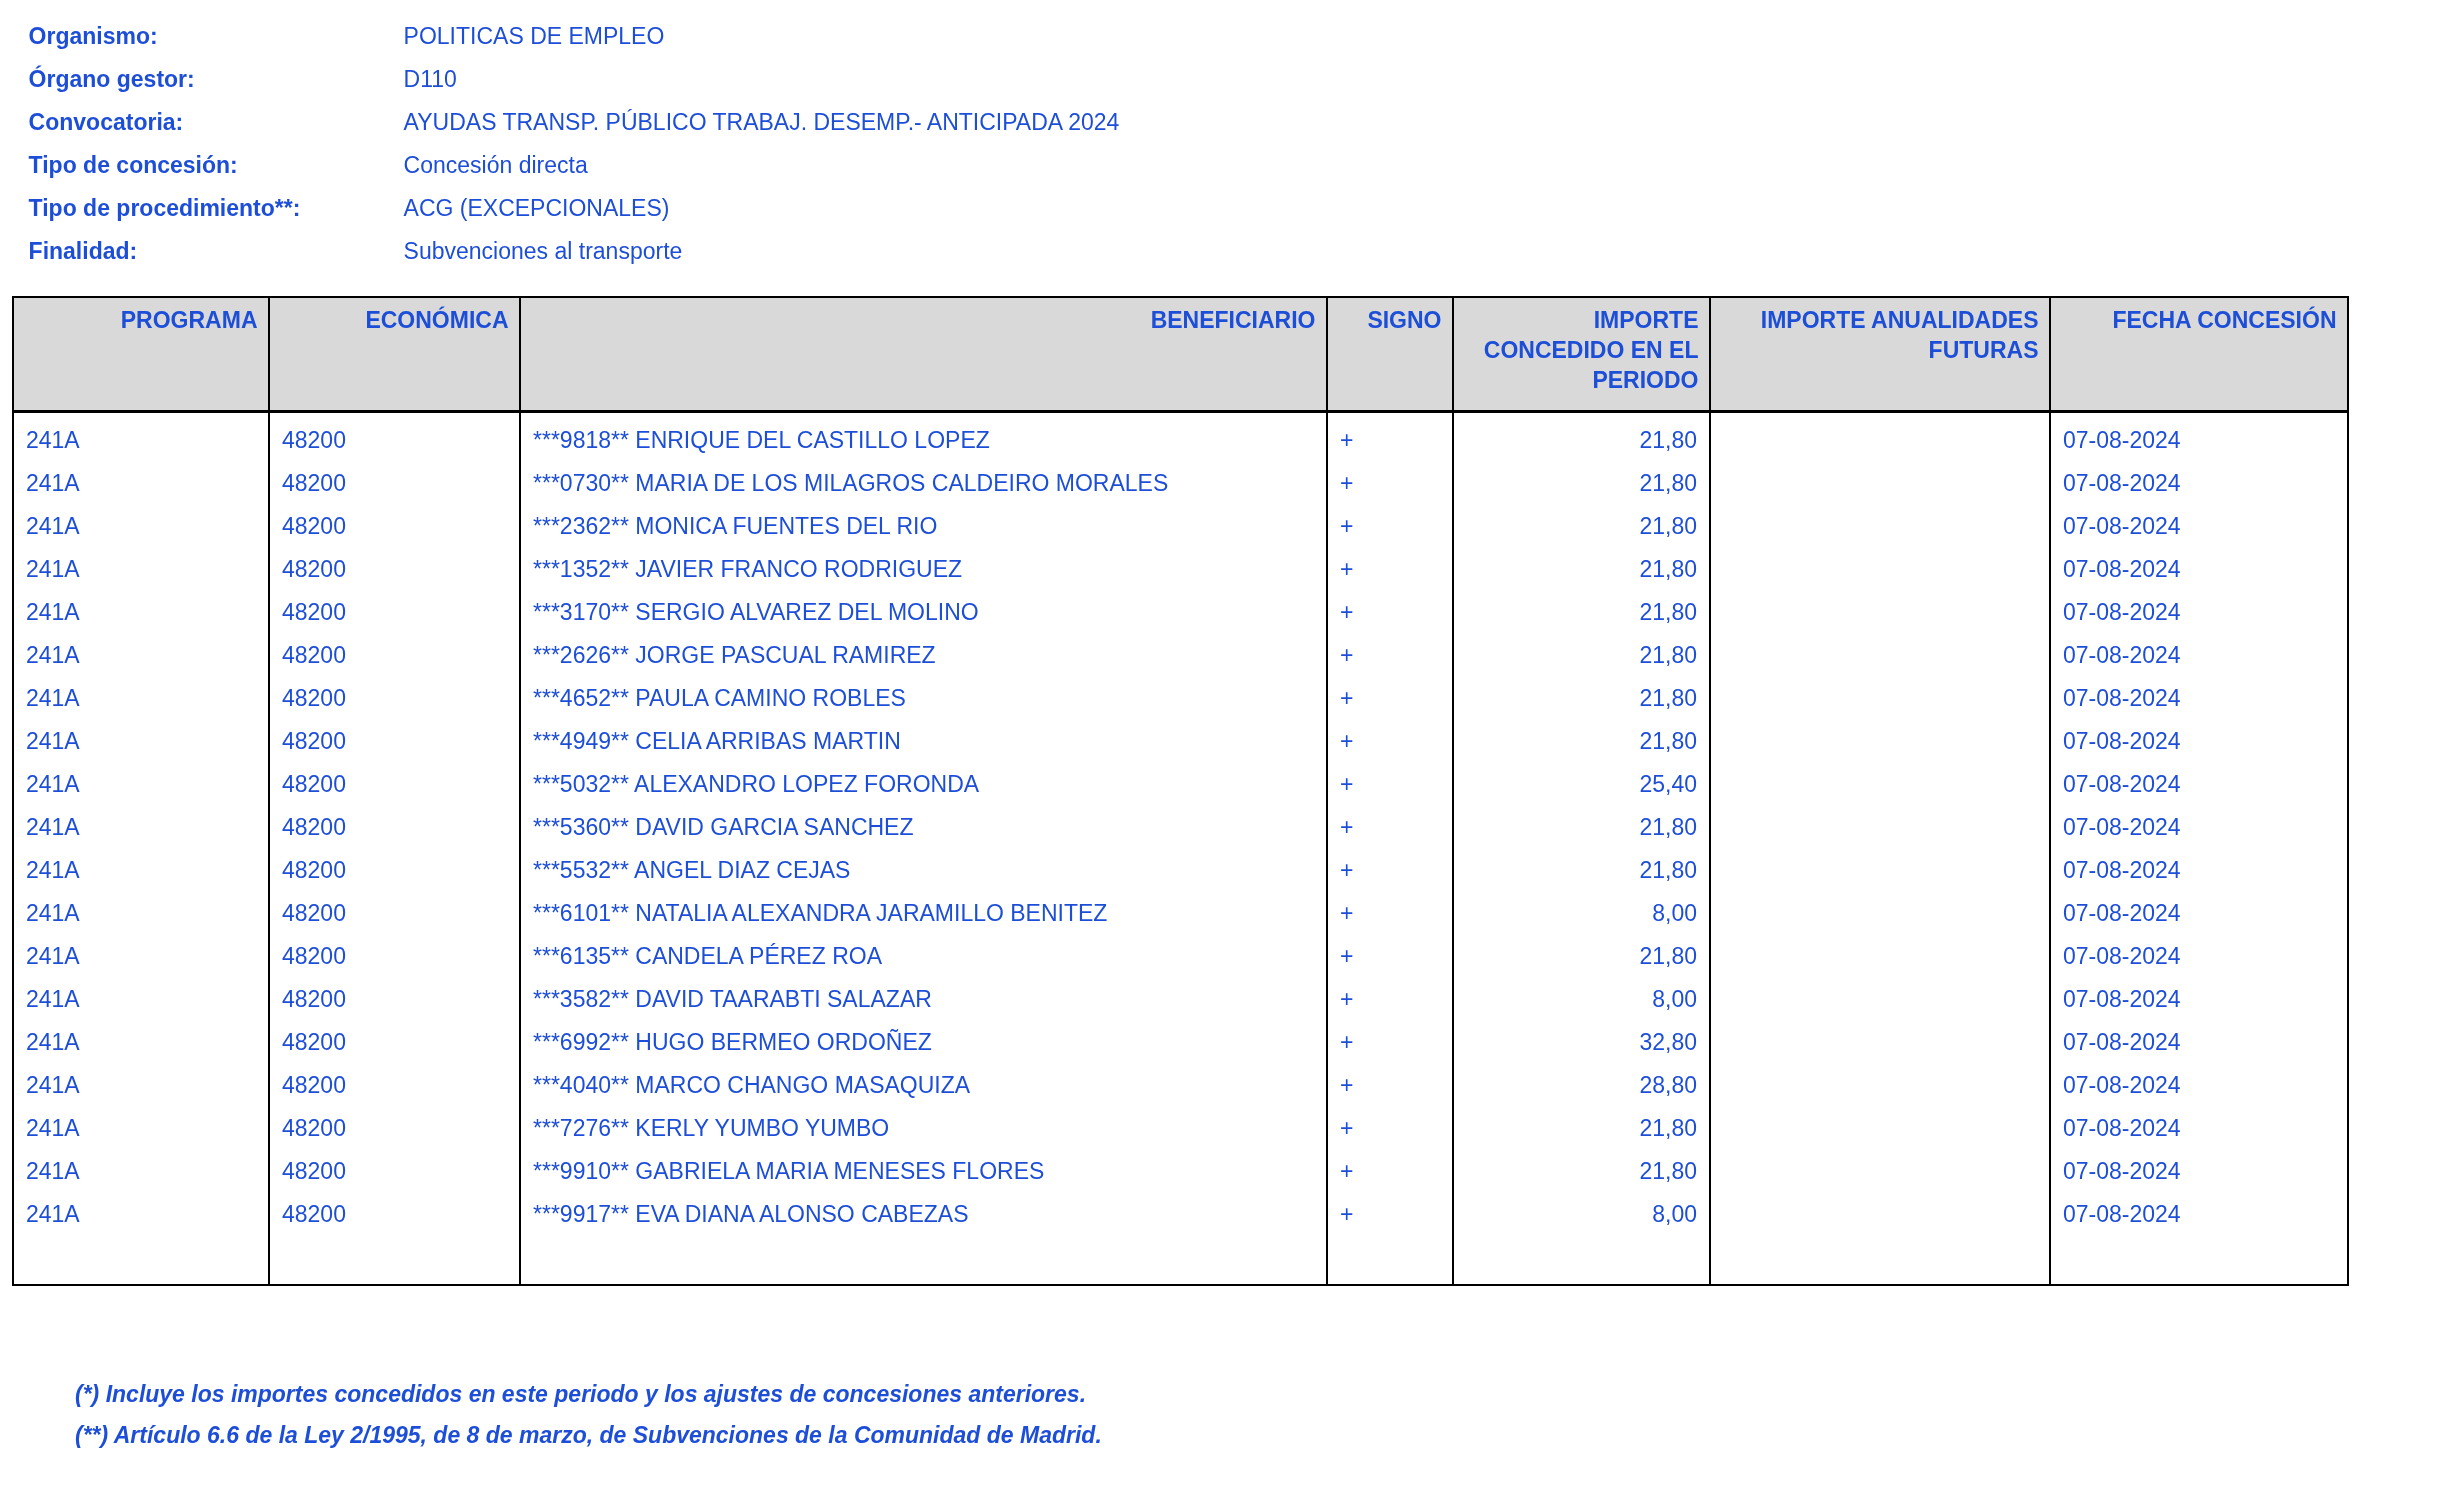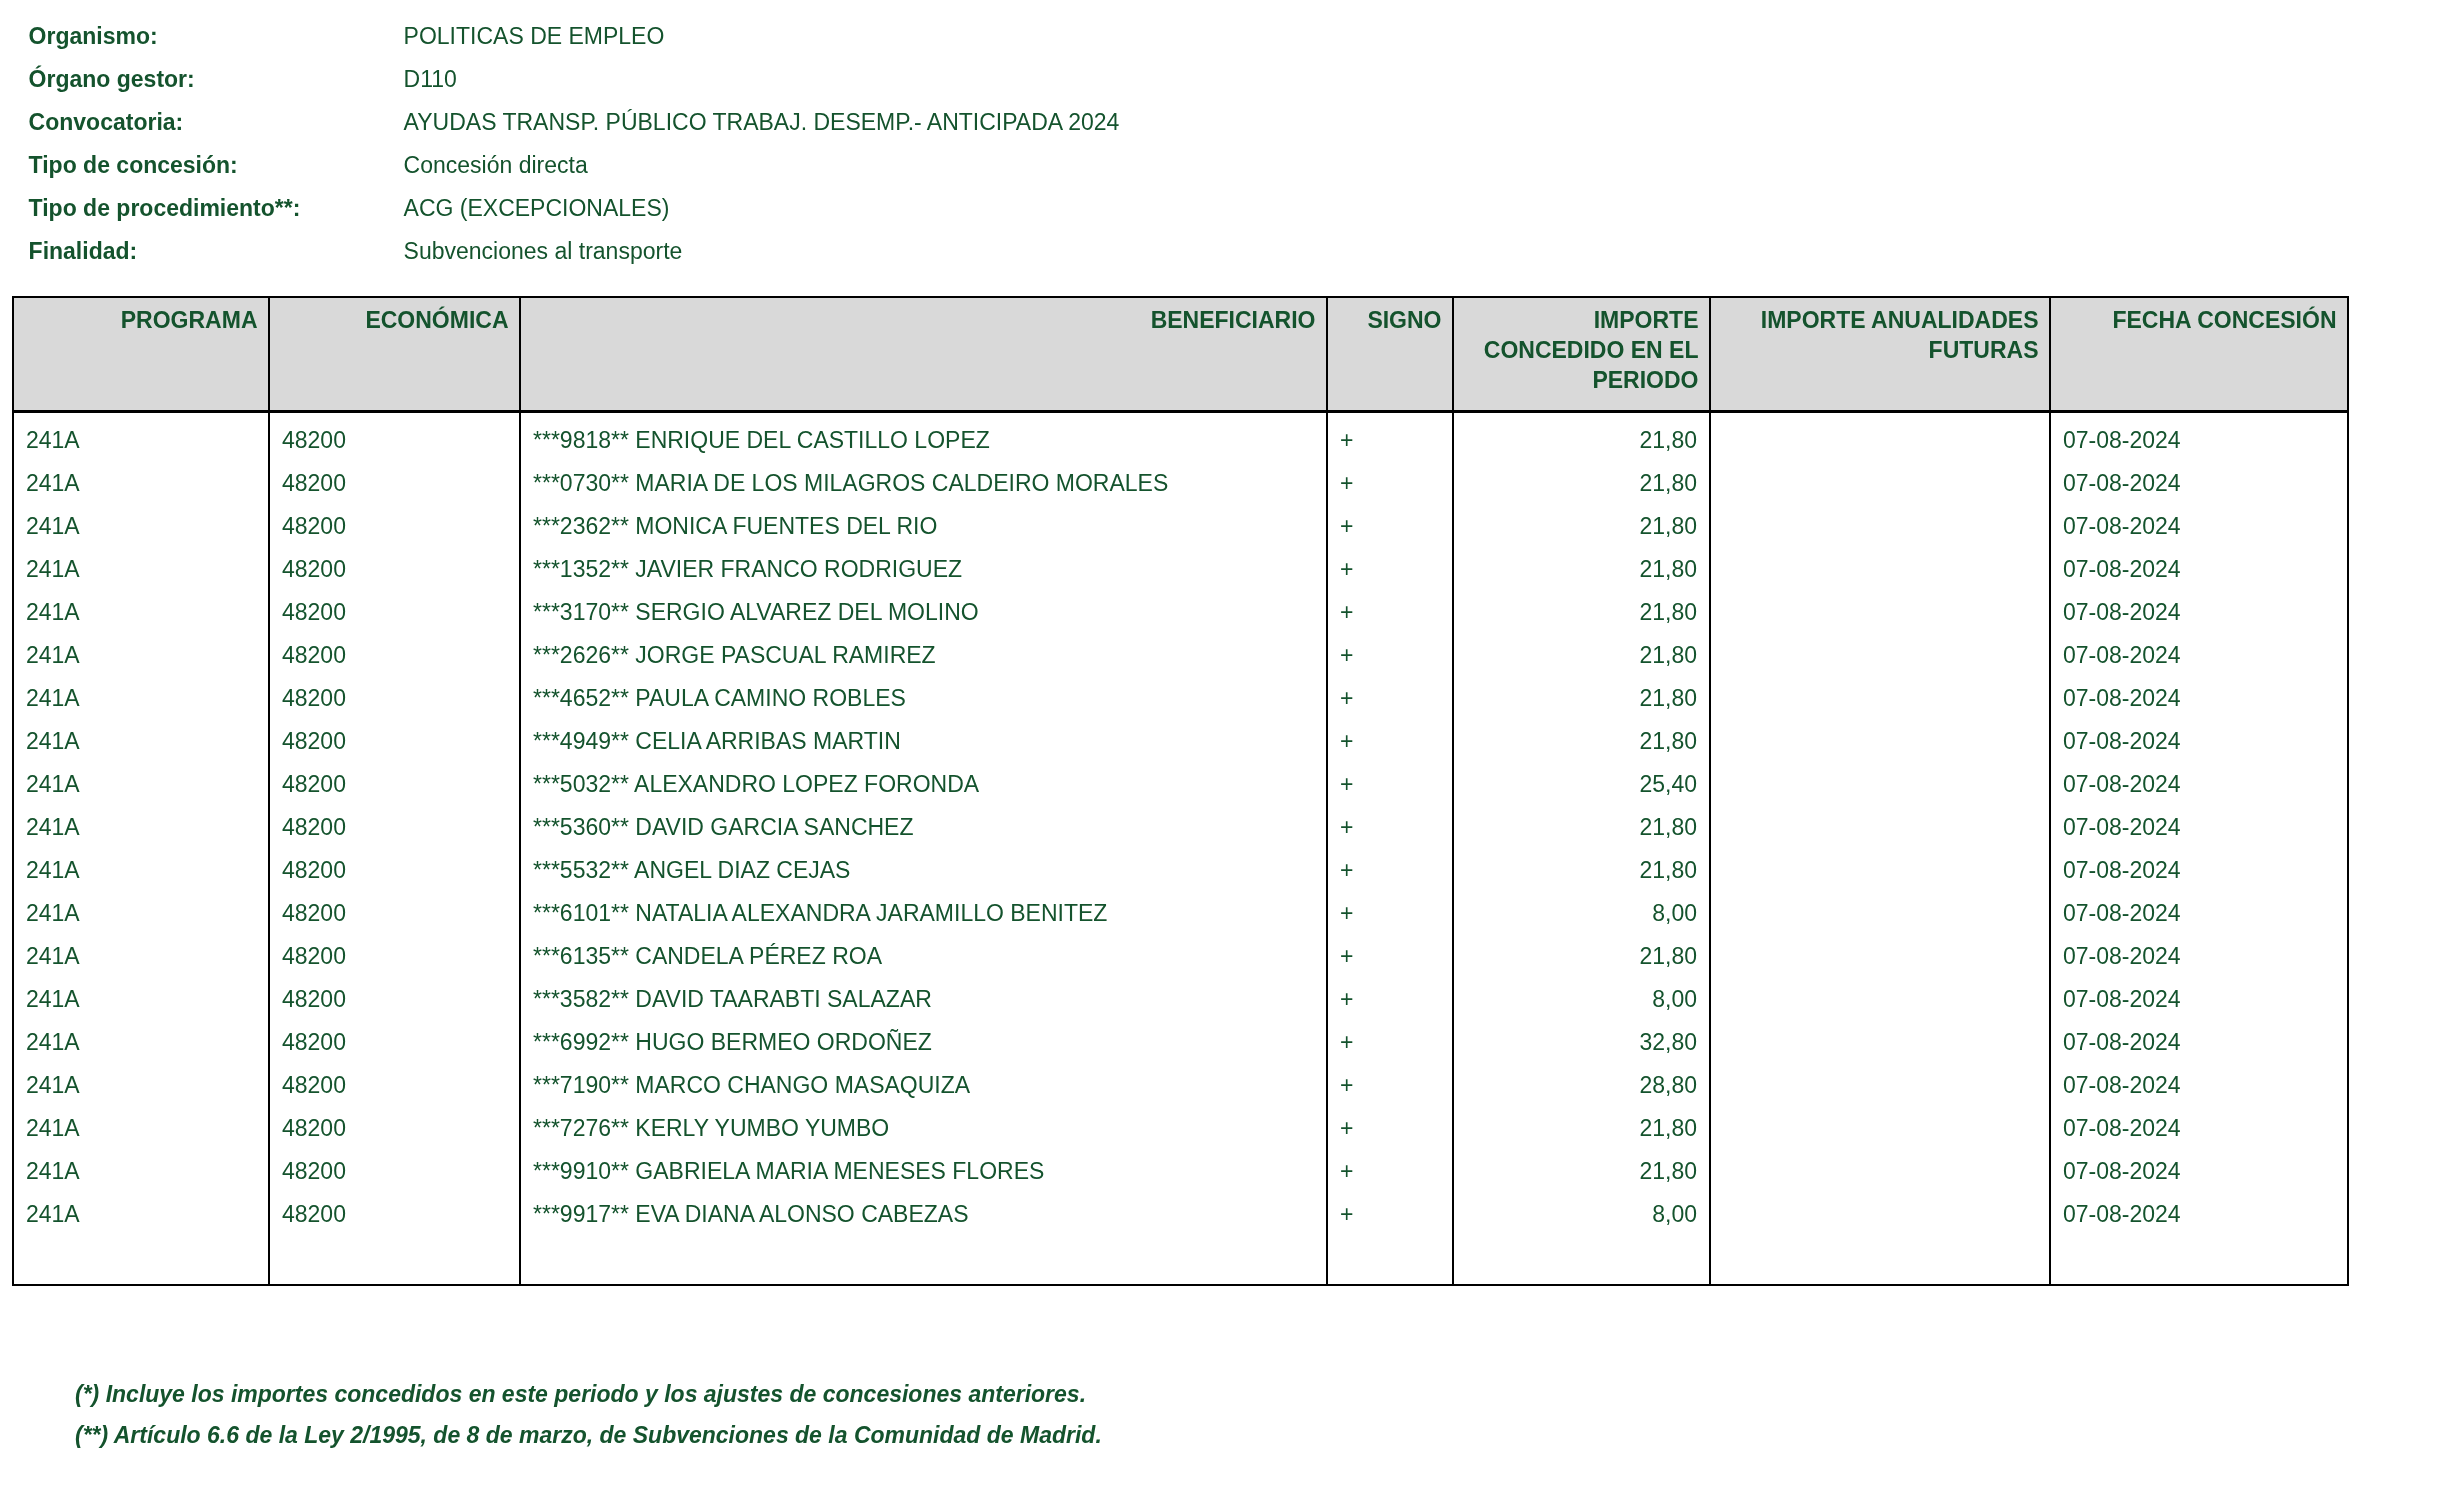--- a/index.html
+++ b/index.html
@@ -5,21 +5,21 @@
   html, body {
     margin: 0;
     padding: 0;
     background: #ffffff;
   }
   .page {
     position: relative;
     width: 2462px;
     height: 1506px;
     background: #ffffff;
-    color: #14532d;
+    color: #1d4ed8;
     font-family: "Liberation Sans", sans-serif;
     overflow: hidden;
   }
   
   .meta {
     padding: 15px 0 0 28.6px;
   }
   .meta-row {
     display: flex;
     line-height: 43px;
@@ -296,21 +296,21 @@
     <td class="col-beneficiario">***6992** HUGO BERMEO ORDOÑEZ</td>
     <td class="col-signo">+</td>
     <td class="col-importe">32,80</td>
     <td class="col-anualidades"></td>
     <td class="col-fecha">07-08-2024</td>
   </tr>
 
   <tr>
     <td class="col-programa">241A</td>
     <td class="col-economica">48200</td>
-    <td class="col-beneficiario">***7190** MARCO CHANGO MASAQUIZA</td>
+    <td class="col-beneficiario">***4040** MARCO CHANGO MASAQUIZA</td>
     <td class="col-signo">+</td>
     <td class="col-importe">28,80</td>
     <td class="col-anualidades"></td>
     <td class="col-fecha">07-08-2024</td>
   </tr>
 
   <tr>
     <td class="col-programa">241A</td>
     <td class="col-economica">48200</td>
     <td class="col-beneficiario">***7276** KERLY YUMBO YUMBO</td>

